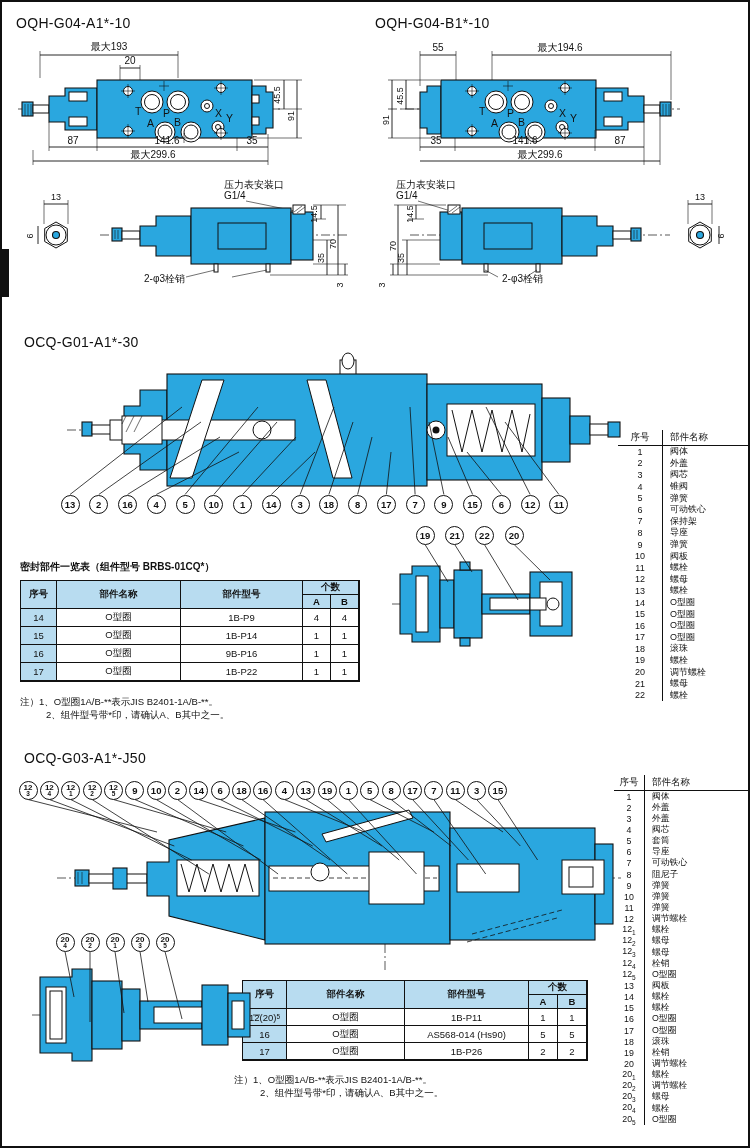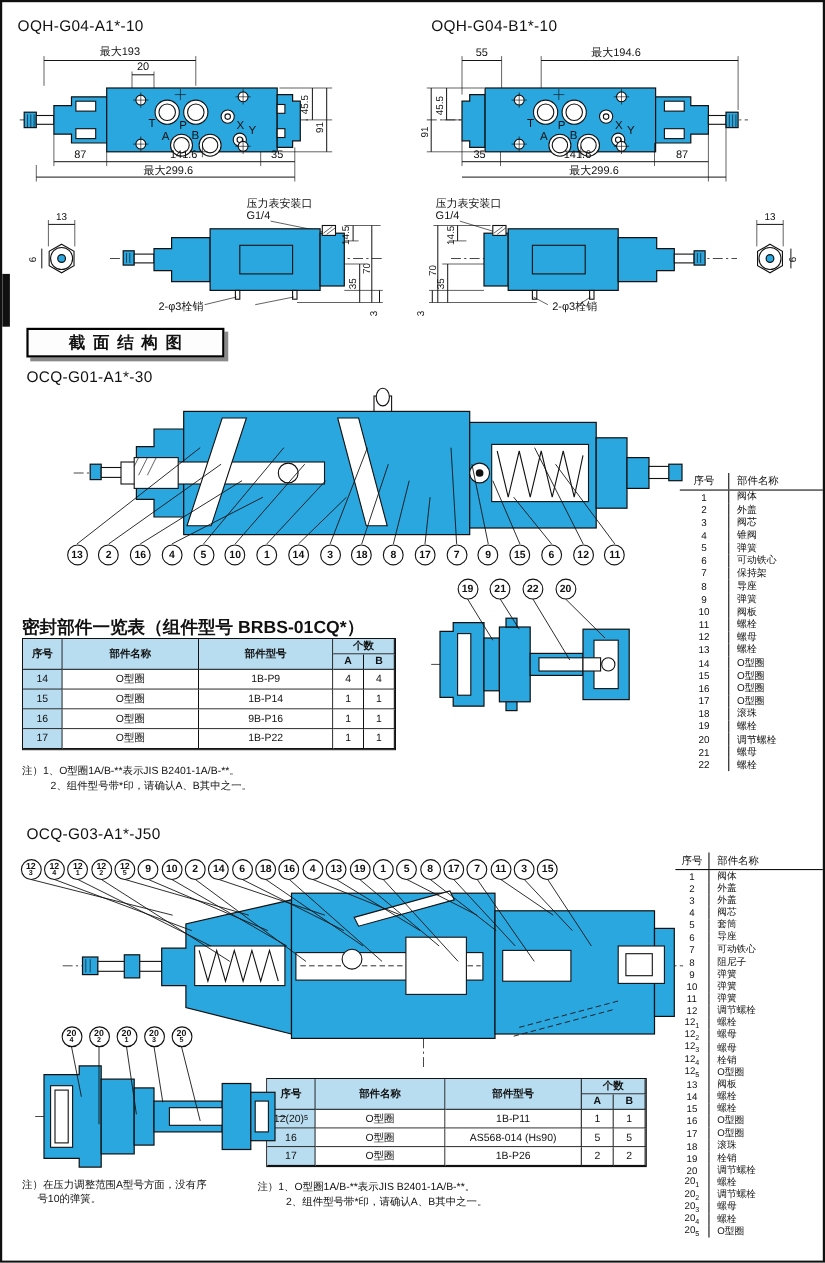--- a/index.html
+++ b/index.html
@@ -37,39 +37,39 @@
   .prow{display:flex;align-items:center;}
   .p1 .prow{height:11.6px;font-size:9px;}
   .p2 .prow{height:11.15px;font-size:8.8px;}
   .phead{border-bottom:1.4px solid #111;font-size:9.5px!important;height:15px!important;}
   .pno{flex:none;text-align:center;}
   .p1 .pno{width:44px;}
   .p2 .pno{width:30px;}
   .pnm{flex:1;border-left:1px solid #111;padding-left:7px;height:100%;display:flex;align-items:center;}
   sub{font-size:6.5px;line-height:1;}
   
-  .tbl-title{position:absolute;font-weight:bold;font-size:16px;}
+  .tbl-title{position:absolute;font-weight:bold;font-size:10px;}
   .sealtbl{position:absolute;display:grid;border:1.6px solid #111;background:#fff;}
   .sc{border-right:1px solid #111;border-bottom:1px solid #111;display:flex;align-items:center;justify-content:center;
       font-size:9.5px;box-sizing:border-box;}
   .hd{background:#b8dcf0;font-weight:bold;}
   .bd{background:#fff;font-weight:normal;}
   .no{font-weight:normal;}
   .note{position:absolute;font-size:9.5px;line-height:12.5px;}
   .note .ind{padding-left:26px;}
   .note .ind2{padding-left:14px;}
 </style>
 </head>
 <body>
 
 <div class="page">
   <div class="side-tab"></div>
 
   <div class="model-title" style="left:14px;top:13px">OQH-G04-A1*-10</div>
-  <div class="model-title" style="left:390px;top:13px">OQH-G04-B1*-10</div>
+  <div class="model-title" style="left:373px;top:13px">OQH-G04-B1*-10</div>
 
   <svg style="left:14px;top:36px" width="346" height="142" viewBox="0 0 346 142">
     <line class="cl" x1="2" y1="71" x2="264" y2="71"></line>
     <g>
       <rect class="b" x="6" y="64" width="11" height="14"></rect>
       <line class="xl" x1="9" y1="66" x2="9" y2="78"></line>
         <line class="xl" x1="12" y1="66" x2="12" y2="78"></line>
         <line class="xl" x1="15" y1="66" x2="15" y2="78"></line>
       <rect class="w" x="17" y="67" width="16" height="8"></rect>
       <polygon class="b" points="33,58 49,58 49,50 81,50 81,92 49,92 49,84 33,84"></polygon>
@@ -325,23 +325,20 @@
       <text class="dimS" text-anchor="middle" transform="translate(33,36) rotate(-90)">14.5</text>
       <text class="dimS" text-anchor="middle" transform="translate(16,68) rotate(-90)">70</text>
       <text class="dimS" text-anchor="middle" transform="translate(24,80) rotate(-90)">35</text>
       <text class="dimS" text-anchor="middle" transform="translate(5,107) rotate(-90)">3</text>
       <text class="dim" x="122" y="104">2-φ3栓销</text>
       <line class="xl" x1="118" y1="99" x2="105" y2="92"></line>
         <line class="xl" x1="146" y1="99" x2="157" y2="92"></line>
     </g>
   </svg>
 
-  <div class="banner">
-    <span>截面结构图</span>
-  </div>
 
   <div class="model-title" style="left:22px;top:332px">OCQ-G01-A1*-30</div>
 
   <div class="fig" id="fig-s1" style="left:50px;top:350px;width:570px;height:164px">
     <svg class="art" width="570" height="164" viewBox="0 0 570 164">
       <line class="cl" x1="15" y1="78" x2="568" y2="78"></line>
       <g>
         <rect class="w" x="288" y="8" width="16" height="16"></rect>
         <ellipse class="w" cx="296" cy="9" rx="6" ry="8"></ellipse>
         <polygon class="b" points="88,38 115,38 115,118 88,118 88,102 72,102 72,54 88,54"></polygon>
@@ -747,24 +744,20 @@
       <div class="sc bd" style="grid-area: 5 / 2;">O型圈</div>
       <div class="sc bd" style="grid-area: 5 / 3;">1B-P26</div>
       <div class="sc bd" style="grid-area: 5 / 4;">2</div>
       <div class="sc bd" style="grid-area: 5 / 5;">2</div>
     </div>
   <div class="note" style="left:232px;top:1072px">
     <div>注）1、O型圈1A/B-**表示JIS B2401-1A/B-**。</div>
     <div class="ind">2、组件型号带*印，请确认A、B其中之一。</div>
   </div>
 
-  <div class="note" style="left:18px;top:1070px;width:215px">
-    <div>注）在压力调整范围A型号方面，没有序</div>
-    <div class="ind2">号10的弹簧。</div>
-  </div>
 
   <div class="parts p2" id="parts2" style="left:612px;top:773px;width:136px">
       <div class="prow phead">
         <span class="pno">序号</span>
         <span class="pnm">部件名称</span>
       </div>
       <div class="prow">
         <span class="pno">1</span>
         <span class="pnm">阀体</span>
       </div>

